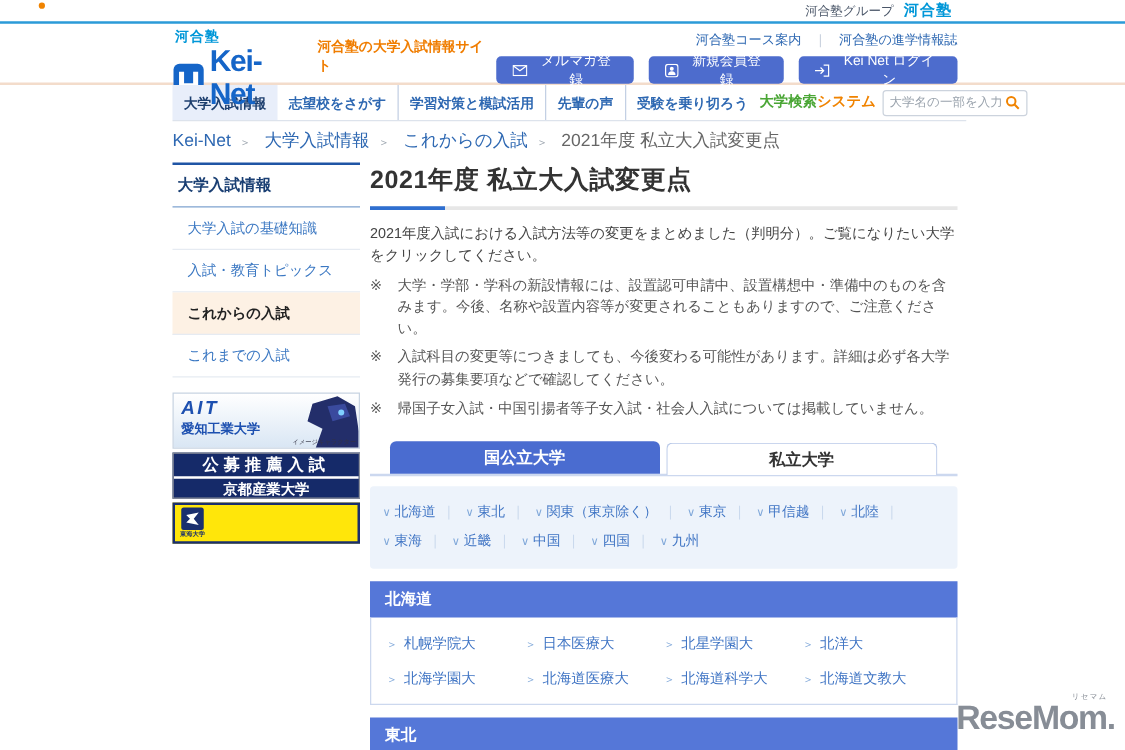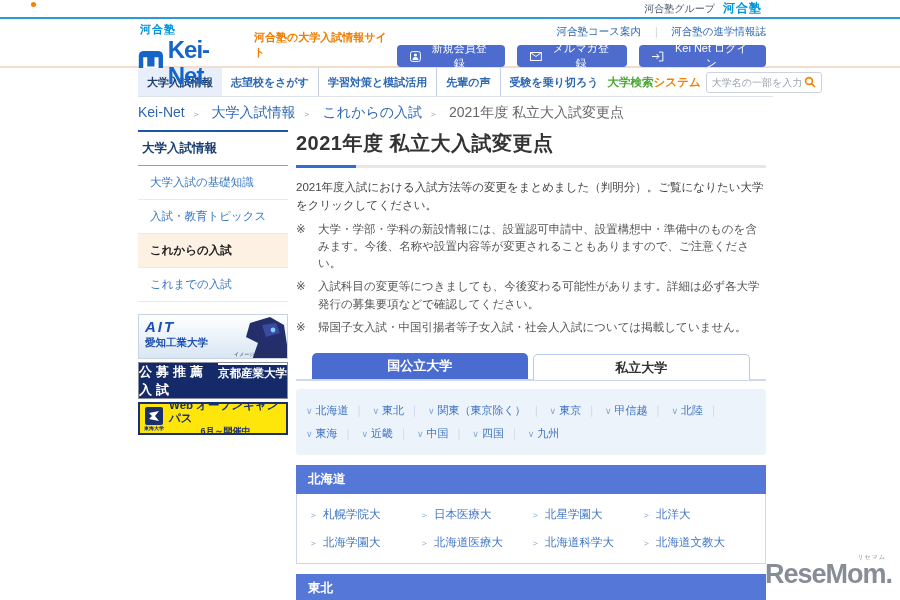--- a/index.html
+++ b/index.html
@@ -70,21 +70,21 @@
 
   .banner { width:150px; cursor:pointer; position:relative; overflow:hidden; }
   .banner-ait { height:45px; background:linear-gradient(180deg,#ffffff,#d9e6f4);
     border:1px solid #c8d4e2; padding:4px 6px; }
   .ait-logo { font-size:15px; font-weight:900; font-style:italic; color:#1d50b0;
     letter-spacing:2px; line-height:15px; }
   .ait-name { font-size:10.5px; font-weight:bold; color:#1d50b0; margin-top:2px; }
   .ait-caption { position:absolute; right:2px; bottom:1px; font-size:5px; color:#334; }
   .ait-robot { position:absolute; right:0; top:0; height:45px; }
   .banner-kyoto { height:37px; background:#152a69; border:1px solid #8a8f99;
-    display:flex; flex-direction:row; }
+    display:flex; flex-direction:column; }
   .kyoto-top { flex:1; display:flex; align-items:center; justify-content:center;
     color:#fff; font-size:13px; font-weight:bold; letter-spacing:4px; }
   .kyoto-bottom { border-top:2px solid #fff; text-align:center; color:#fff;
     font-size:11.5px; font-weight:bold; padding:1px 0 2px; }
   .banner-web { height:33px; background:#ffe60a; border:2px solid #1a2f6e;
     display:flex; align-items:center; padding:2px 4px; gap:5px; }
   .tokai-wrap { display:flex; flex-direction:column; align-items:center; }
   .tokai-logo { width:18px; height:18px; background:#1a2f6e; border-radius:2px;
     display:flex; align-items:center; justify-content:center; }
   .tokai-name { font-size:5px; color:#1a2f6e; font-weight:bold; }
@@ -153,33 +153,33 @@
         <span class="tagline">河合塾の大学入試情報サイト</span>
       </div>
       <div class="header-right">
         <div class="header-links">
           <a>河合塾コース案内</a>
           <span class="hl-sep">｜</span>
           <a>河合塾の進学情報誌</a>
         </div>
         <div class="header-btns">
           <button class="hbtn">
+            <svg width="12" height="9" viewBox="0 0 12 9">
+              <rect x="0.5" y="0.5" width="11" height="8" fill="none" stroke="#fff"></rect>
+              <path d="M0.5 0.5 L6 4.5 L11.5 0.5" fill="none" stroke="#fff"></path>
+            </svg>
+            <span>メルマガ登録</span>
+          </button>
+          <button class="hbtn">
             <svg width="11" height="11" viewBox="0 0 11 11">
               <rect x="0.5" y="0.5" width="10" height="10" rx="2" fill="none" stroke="#fff"></rect>
               <circle cx="5.5" cy="4" r="1.6" fill="#fff"></circle>
               <path d="M2.5 9 a3 3 0 0 1 6 0 Z" fill="#fff"></path>
             </svg>
             <span>新規会員登録</span>
-          </button>
-          <button class="hbtn">
-            <svg width="12" height="9" viewBox="0 0 12 9">
-              <rect x="0.5" y="0.5" width="11" height="8" fill="none" stroke="#fff"></rect>
-              <path d="M0.5 0.5 L6 4.5 L11.5 0.5" fill="none" stroke="#fff"></path>
-            </svg>
-            <span>メルマガ登録</span>
           </button>
           <button class="hbtn">
             <svg width="12" height="11" viewBox="0 0 12 11">
               <path d="M7 1 h4 v9 h-4" fill="none" stroke="#fff"></path>
               <path d="M0 5.5 h7 M4.5 3 L7 5.5 L4.5 8" fill="none" stroke="#fff"></path>
             </svg>
             <span>Kei Net ログイン</span>
           </button>
         </div>
       </div>
@@ -259,24 +259,20 @@
 
         <div class="banner banner-web">
           <div class="tokai-wrap">
             <div class="tokai-logo">
               <svg width="12" height="12" viewBox="0 0 12 12">
                 <path d="M1 3 L11 1 L7 6 L11 11 L1 9 L4 6 Z" fill="#fff"></path>
               </svg>
             </div>
             <span class="tokai-name">東海大学</span>
           </div>
-          <div class="web-txt">
-            <span class="web-title">Web オープンキャンパス</span>
-            <span class="web-sub">6月～開催中</span>
-          </div>
         </div>
       </div>
     </div>
 
     <div class="main">
       <h1 class="page-title">2021年度 私立大入試変更点</h1>
       <div class="title-rule"></div>
       <p class="intro">2021年度入試における入試方法等の変更をまとめました（判明分）。ご覧になりたい大学をクリックしてください。</p>
 
       <ul class="notes">

